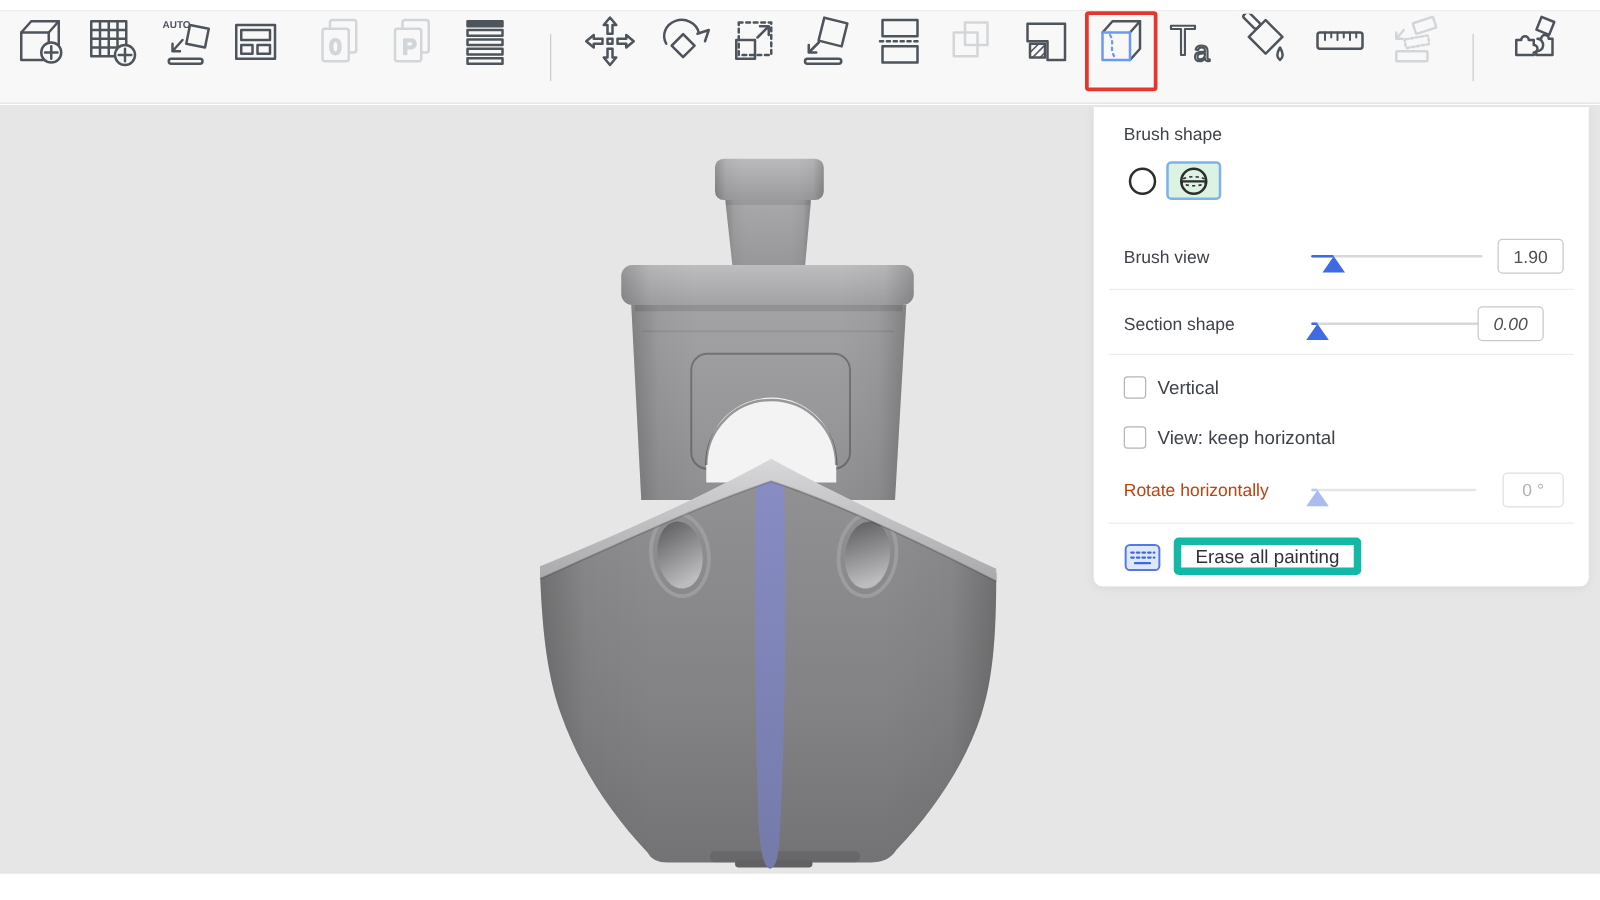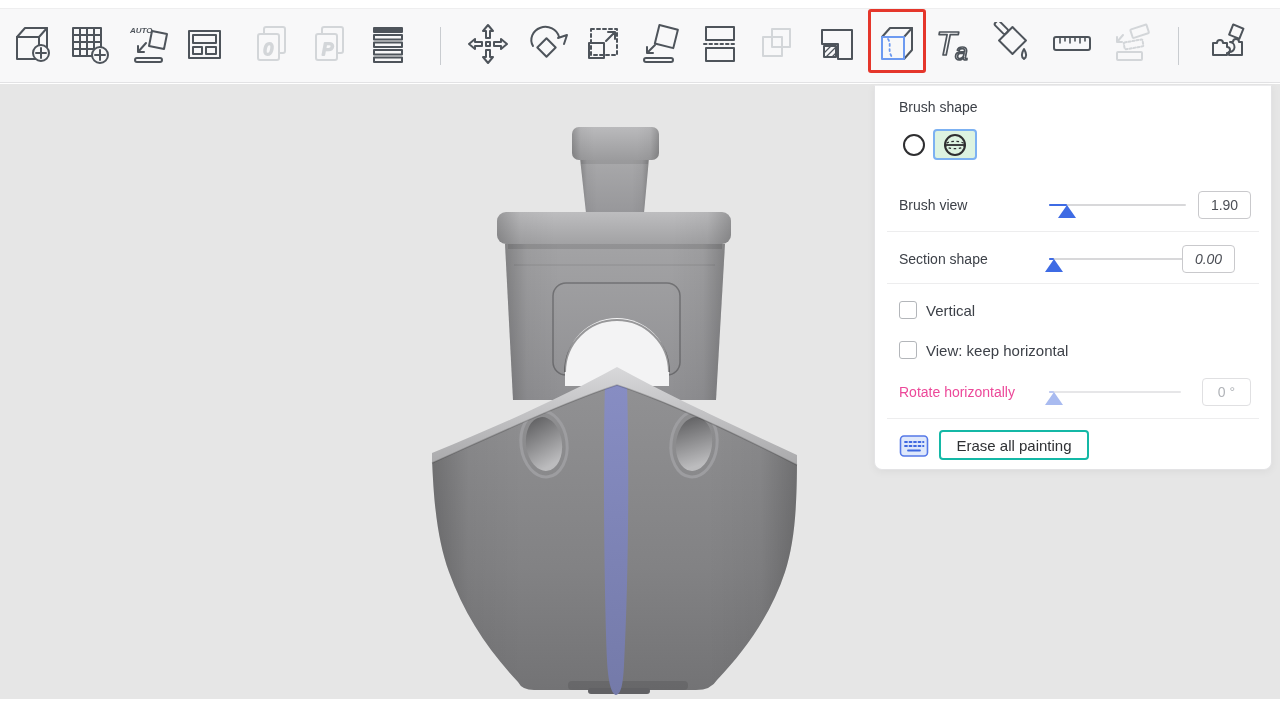--- a/index.html
+++ b/index.html
@@ -4,21 +4,21 @@
 <style>
   * { margin:0; padding:0; box-sizing:border-box; }
   html,body { width:1280px; height:720px; background:#ffffff; overflow:hidden;
     font-family:"Liberation Sans", sans-serif; }
   .stage { position:relative; width:1280px; height:720px; }
 
   
   .toolbar { position:absolute; left:0; top:8px; width:1280px; height:75px;
     background:#f8f8f9; border-top:1px solid #eeeeef; border-bottom:1px solid #e2e2e4; }
   .tb-btn { position:absolute; top:2px; width:48px; height:70px; display:flex;
-    align-items:center; justify-content:center; color:#4e545b; cursor:pointer;font-style:italic; }
+    align-items:flex-start; justify-content:center; color:#4e545b; cursor:pointer; }
   .tb-btn.disabled { color:#d3d6d9; }
   .tb-sep { position:absolute; top:18px; width:1px; height:38px; background:#c9ccd0; }
   .tool-highlight { position:absolute; left:868px; top:9px; width:58px; height:64px;
     border:3px solid #e5362b; border-radius:3px; pointer-events:none; }
 
   
   .viewport { position:absolute; left:0; top:84px; width:1280px; height:615px;
     background:#e6e6e6; overflow:hidden; }
   .benchy { position:absolute; left:418px; top:36px; }
 
@@ -37,35 +37,35 @@
   .slider { position:absolute; left:174px; top:0; width:137px; height:30px; cursor:pointer; }
   .track { position:absolute; left:0; top:14px; width:100%; height:2px; background:#d8d8da; border-radius:1px; }
   .fill  { position:absolute; left:0; top:0; height:2px; background:#3e6be4; border-radius:1px; }
   .thumb { position:absolute; top:15px; width:0; height:0;
     border-left:9px solid transparent; border-right:9px solid transparent;
     border-bottom:13px solid #3e6be4; }
   .valbox { position:absolute; top:1px; width:53px; height:28px; background:#fff;
     border:1px solid #c9c9cc; border-radius:4px; font-size:14px; color:#4b4e55;
     display:flex; align-items:center; justify-content:center; }
 
-  .p-row.disabled .p-label { color:#ec4899; }
+  .p-row.disabled .p-label { color:#c2410c; }
   .p-row.disabled .track { background:#e6e6e8; }
   .p-row.disabled .fill { background:#bcc9f2; }
   .p-row.disabled .thumb { border-bottom-color:#a9bbf0; }
   .p-row.disabled .valbox { border-color:#e0e0e2; color:#b0b3b8; }
 
   .check-row { position:absolute; left:0; width:100%; height:20px; }
   .checkbox { position:absolute; left:24px; top:0; width:18px; height:18px;
     border:1px solid #b3b6ba; border-radius:3px; background:#fff; cursor:pointer; }
   .check-label { position:absolute; left:51px; font-size:15px; color:#3d4148; line-height:19px; }
 
   .erase-row { position:absolute; left:0; width:100%; height:32px; }
   .kbd-ico { position:absolute; left:24px; top:4px; cursor:pointer; }
   .erase-btn { position:absolute; left:64px; top:0; width:150px; height:30px;
-    background:#fff; border:2px solid #14b8a6; border-radius:4px;
+    background:#fff; border:6px solid #14b8a6; border-radius:4px;
     font-size:15px; color:#2f3134; font-family:"Liberation Sans",sans-serif; cursor:pointer; }
 </style>
 </head>
 <body>
 
 <div class="stage">
 
   <div class="toolbar" id="toolbar">
       <div class="tb-btn" style="left: 8px;">
         <span><svg viewBox="0 0 44 44" width="44" height="44" fill="none" stroke="currentColor" stroke-width="2" stroke-linejoin="round" stroke-linecap="round">

